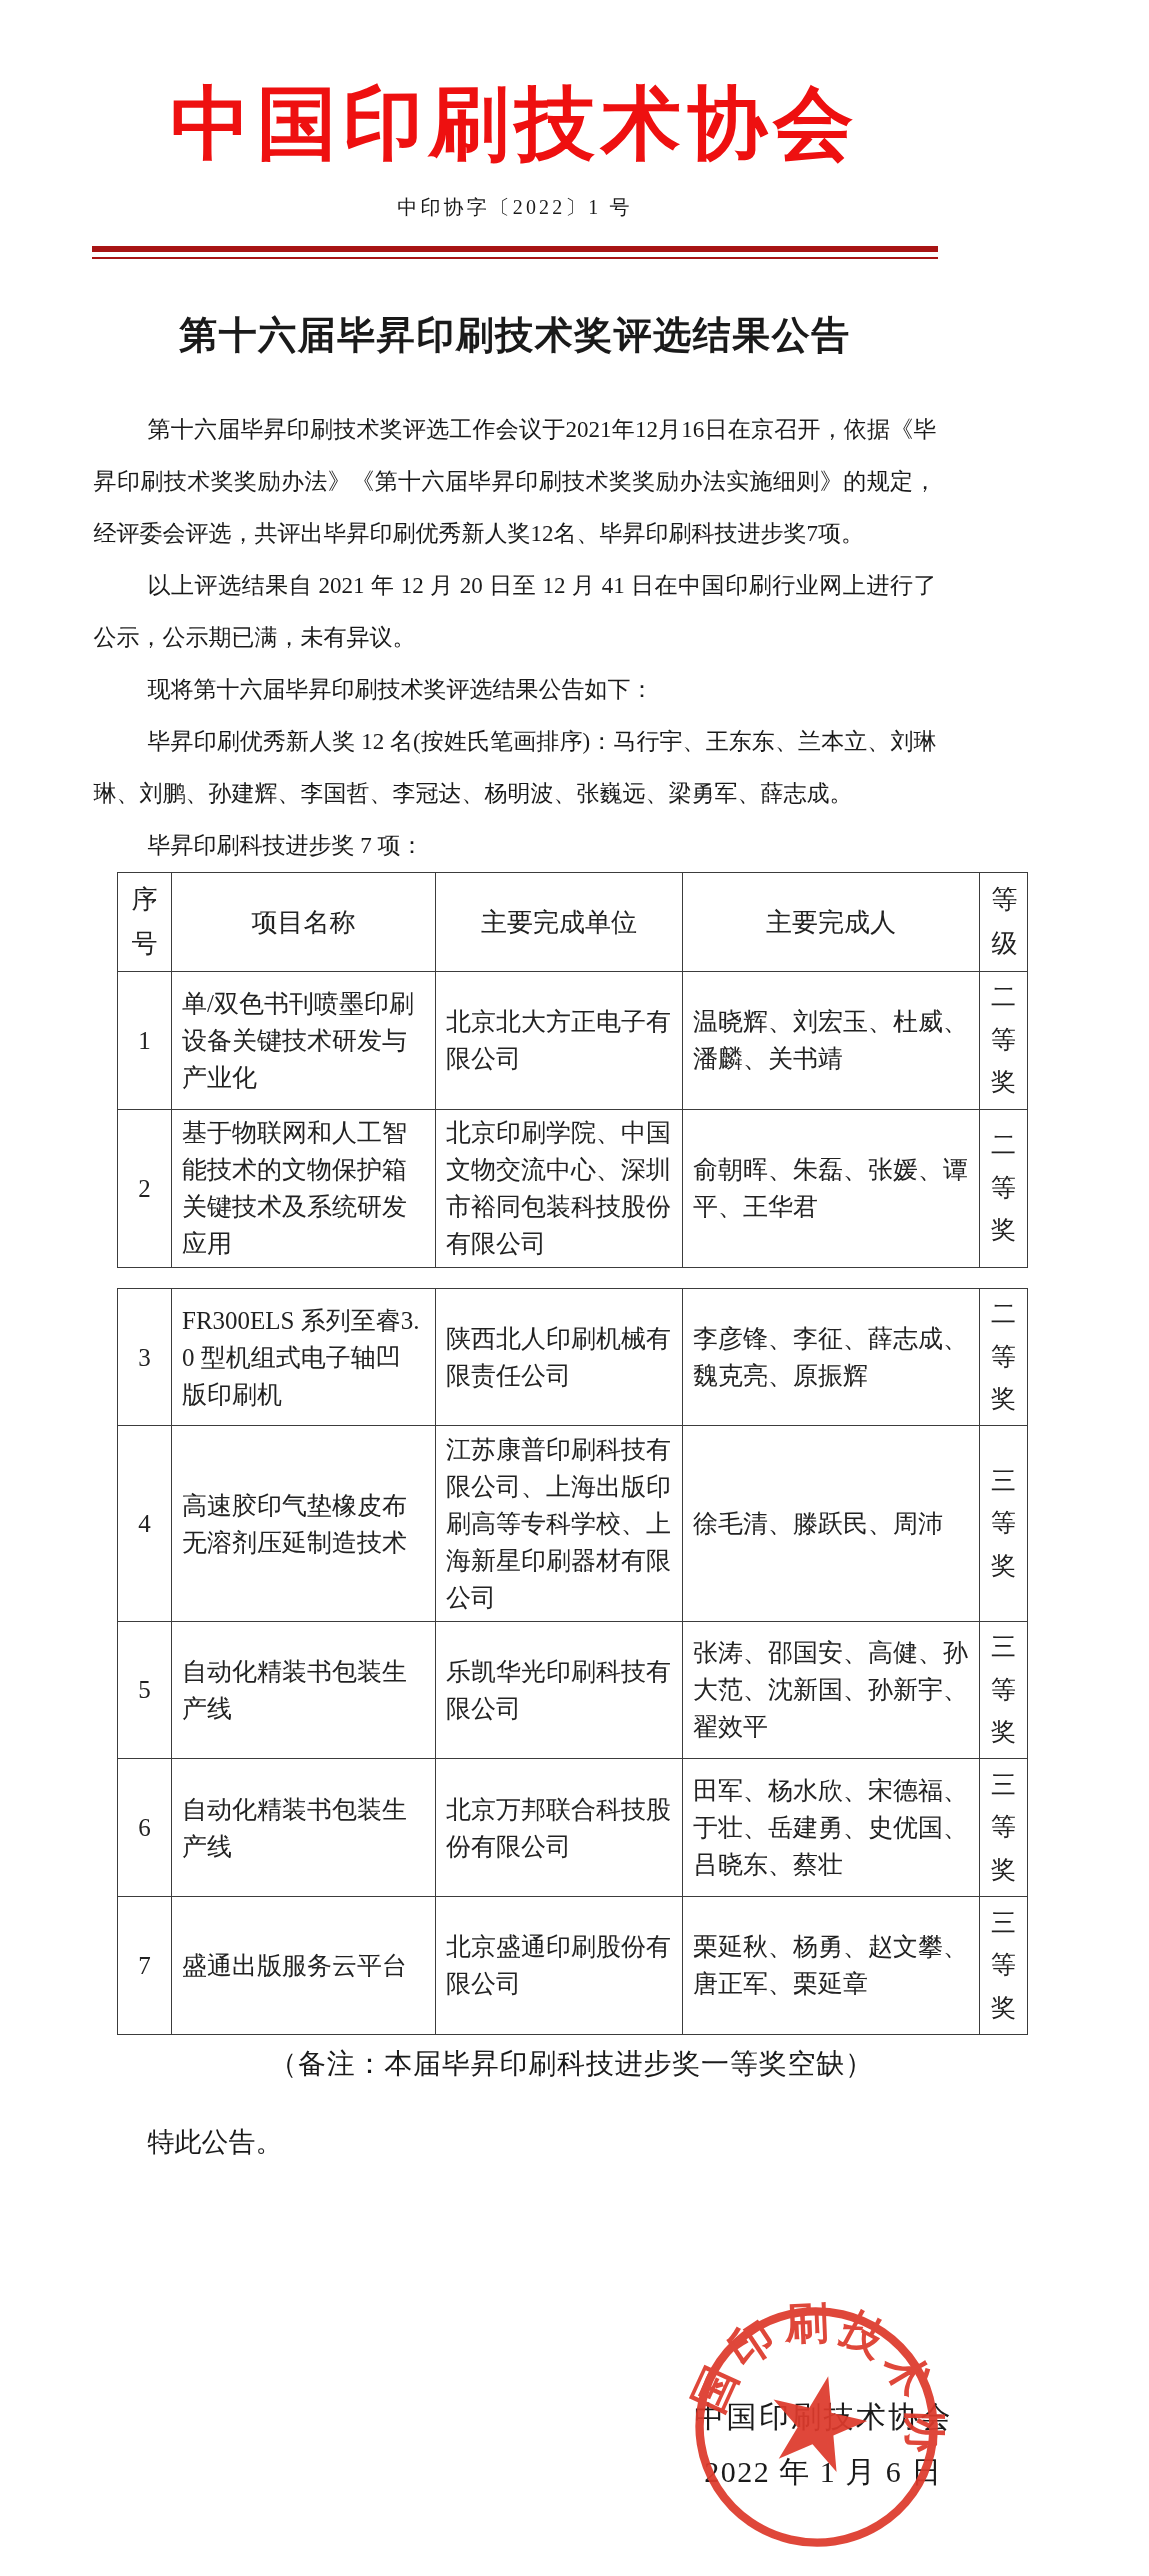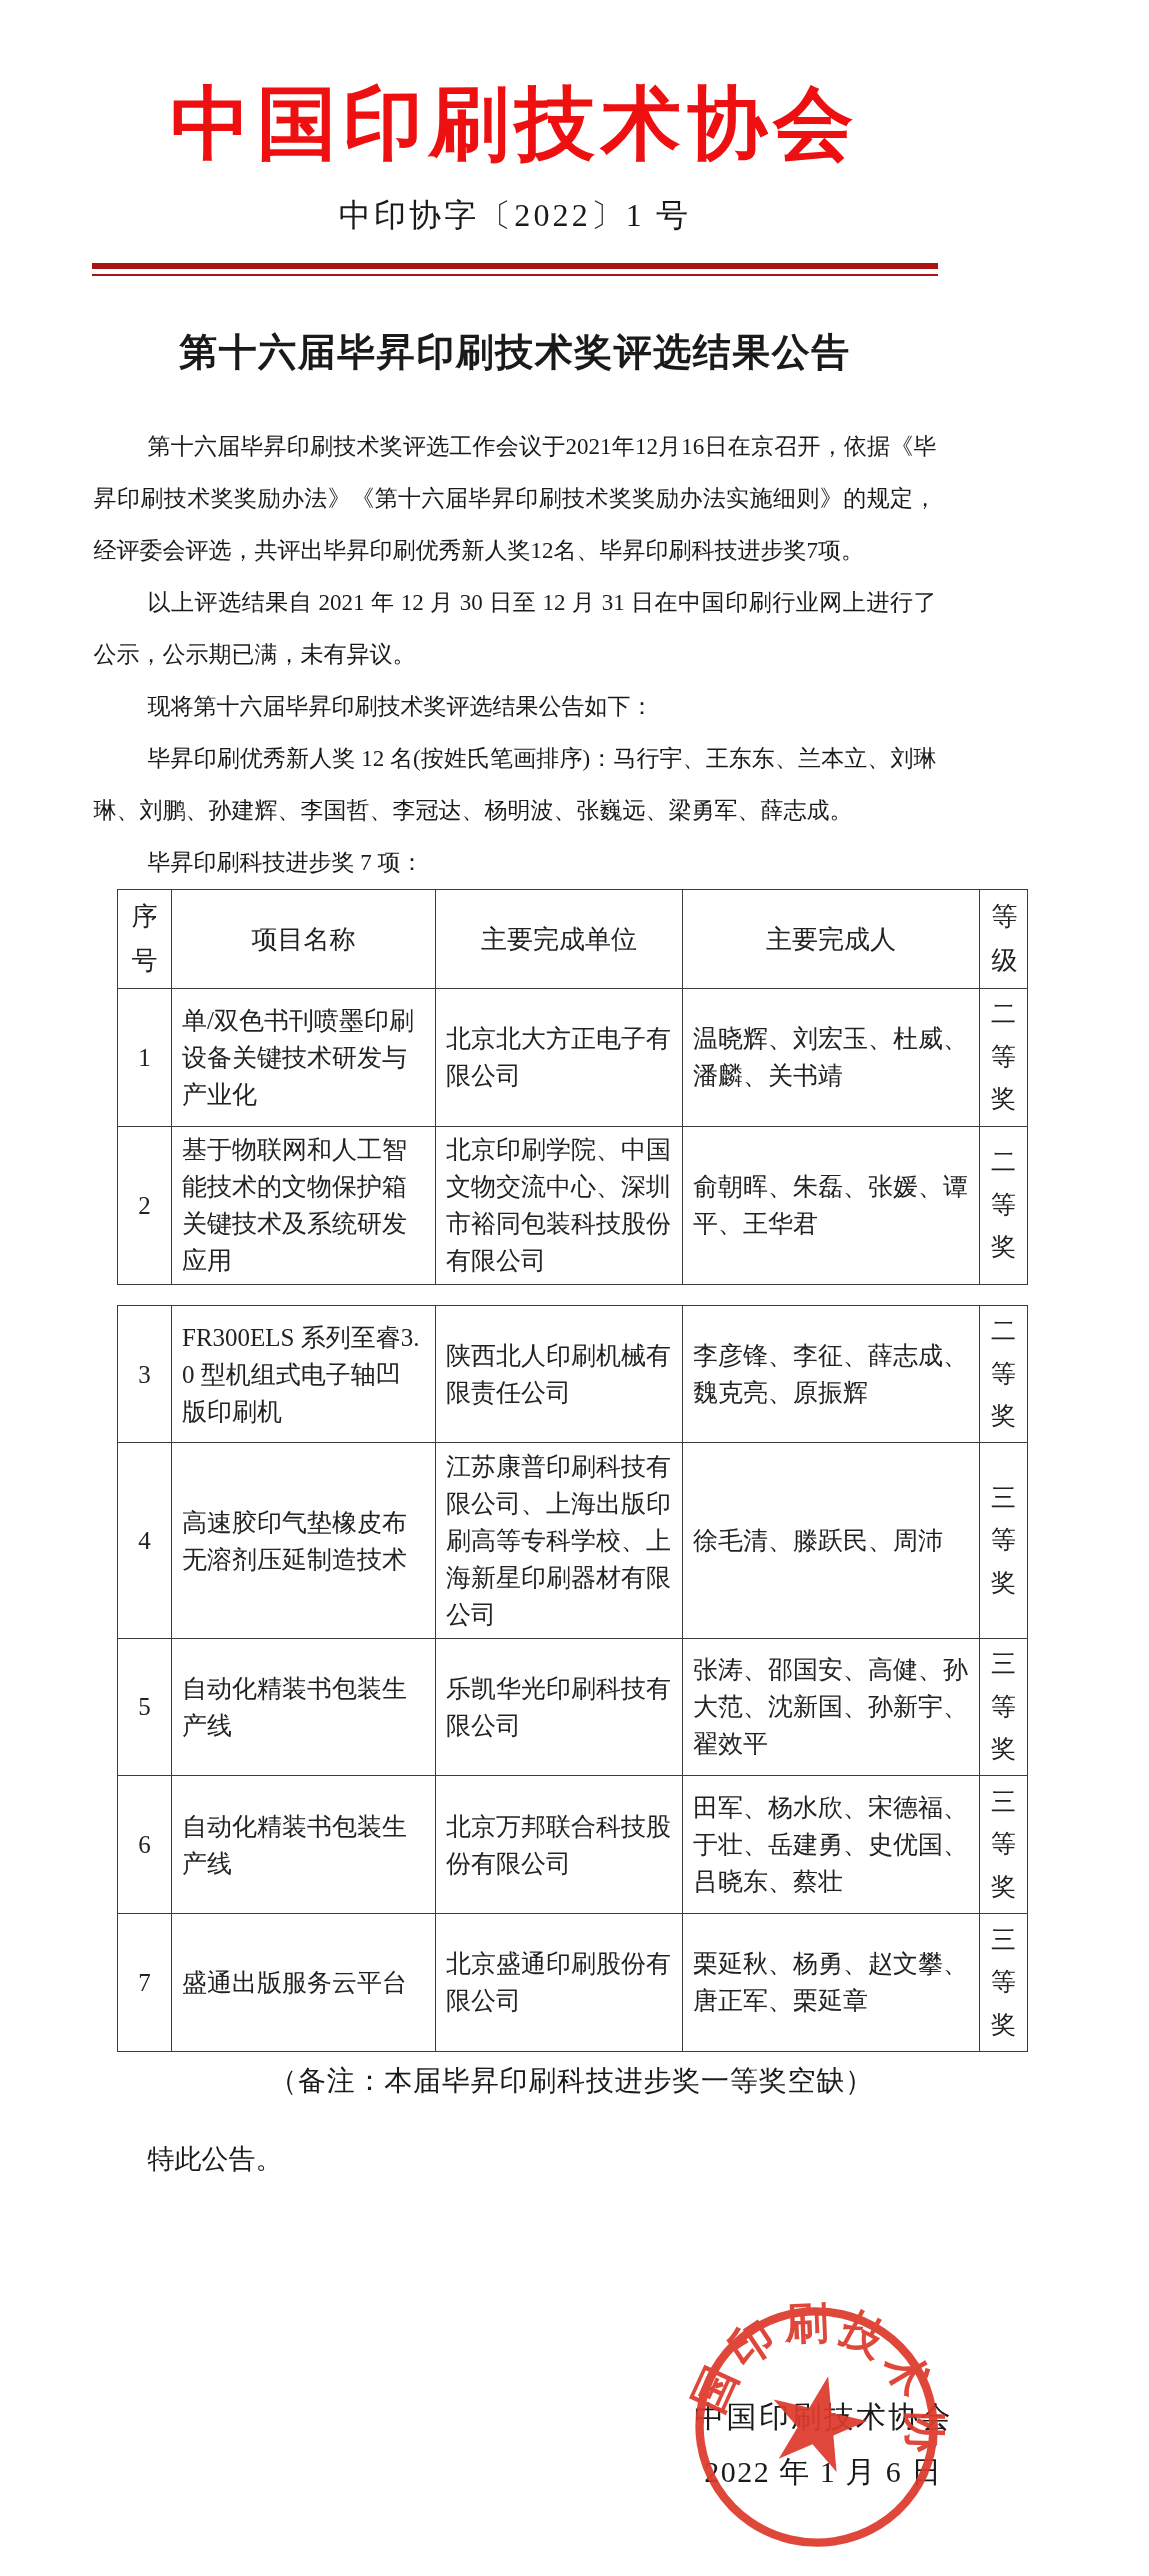--- a/index.html
+++ b/index.html
@@ -9,21 +9,21 @@
     overflow:hidden;position:relative;
   }
   .page{position:relative;width:1030px;height:2576px;overflow:hidden;}
 
   .org-title{
     padding-top:74px;text-align:center;
     font-size:80px;font-weight:900;color:#ee1010;
     letter-spacing:6.1px;line-height:1.25;white-space:nowrap;
   }
   .doc-number{
-    margin-top:20px;text-align:center;font-size:32px;letter-spacing:3.1px;
+    margin-top:20px;text-align:center;font-size:20px;letter-spacing:3.1px;
   }
   .rule{width:846px;margin:24.5px auto 0;}
   .rule .thick{height:6.9px;background:#a81414;}
   .rule .thin{height:2.3px;background:#a81414;margin-top:4.6px;}
 
   .doc-title{
     margin-top:51px;text-align:center;font-size:38px;font-weight:bold;letter-spacing:1.5px;
   }
 
   .body-text{width:843px;margin:43px auto 0;font-size:23px;line-height:52px;text-align:justify;}
@@ -69,21 +69,21 @@
 
   <div class="rule">
     <div class="thick"></div>
     <div class="thin"></div>
   </div>
 
   <div class="doc-title">第十六届毕昇印刷技术奖评选结果公告</div>
 
   <div class="body-text">
     <p>第十六届毕昇印刷技术奖评选工作会议于2021年12月16日在京召开，依据《毕昇印刷技术奖奖励办法》《第十六届毕昇印刷技术奖奖励办法实施细则》的规定，经评委会评选，共评出毕昇印刷优秀新人奖12名、毕昇印刷科技进步奖7项。</p>
-    <p>以上评选结果自 2021 年 12 月 30 日至 12 月 31 日在中国印刷行业网上进行了公示，公示期已满，未有异议。</p>
+    <p>以上评选结果自 2021 年 12 月 20 日至 12 月 41 日在中国印刷行业网上进行了公示，公示期已满，未有异议。</p>
     <p>现将第十六届毕昇印刷技术奖评选结果公告如下：</p>
     <p>毕昇印刷优秀新人奖 12 名(按姓氏笔画排序)：马行宇、王东东、兰本立、刘琳琳、刘鹏、孙建辉、李国哲、李冠达、杨明波、张巍远、梁勇军、薛志成。</p>
     <p>毕昇印刷科技进步奖 7 项：</p>
   </div>
 
   <table class="award-table">
     <colgroup>
       <col class="col-num">
         <col class="col-project">
         <col class="col-org">

